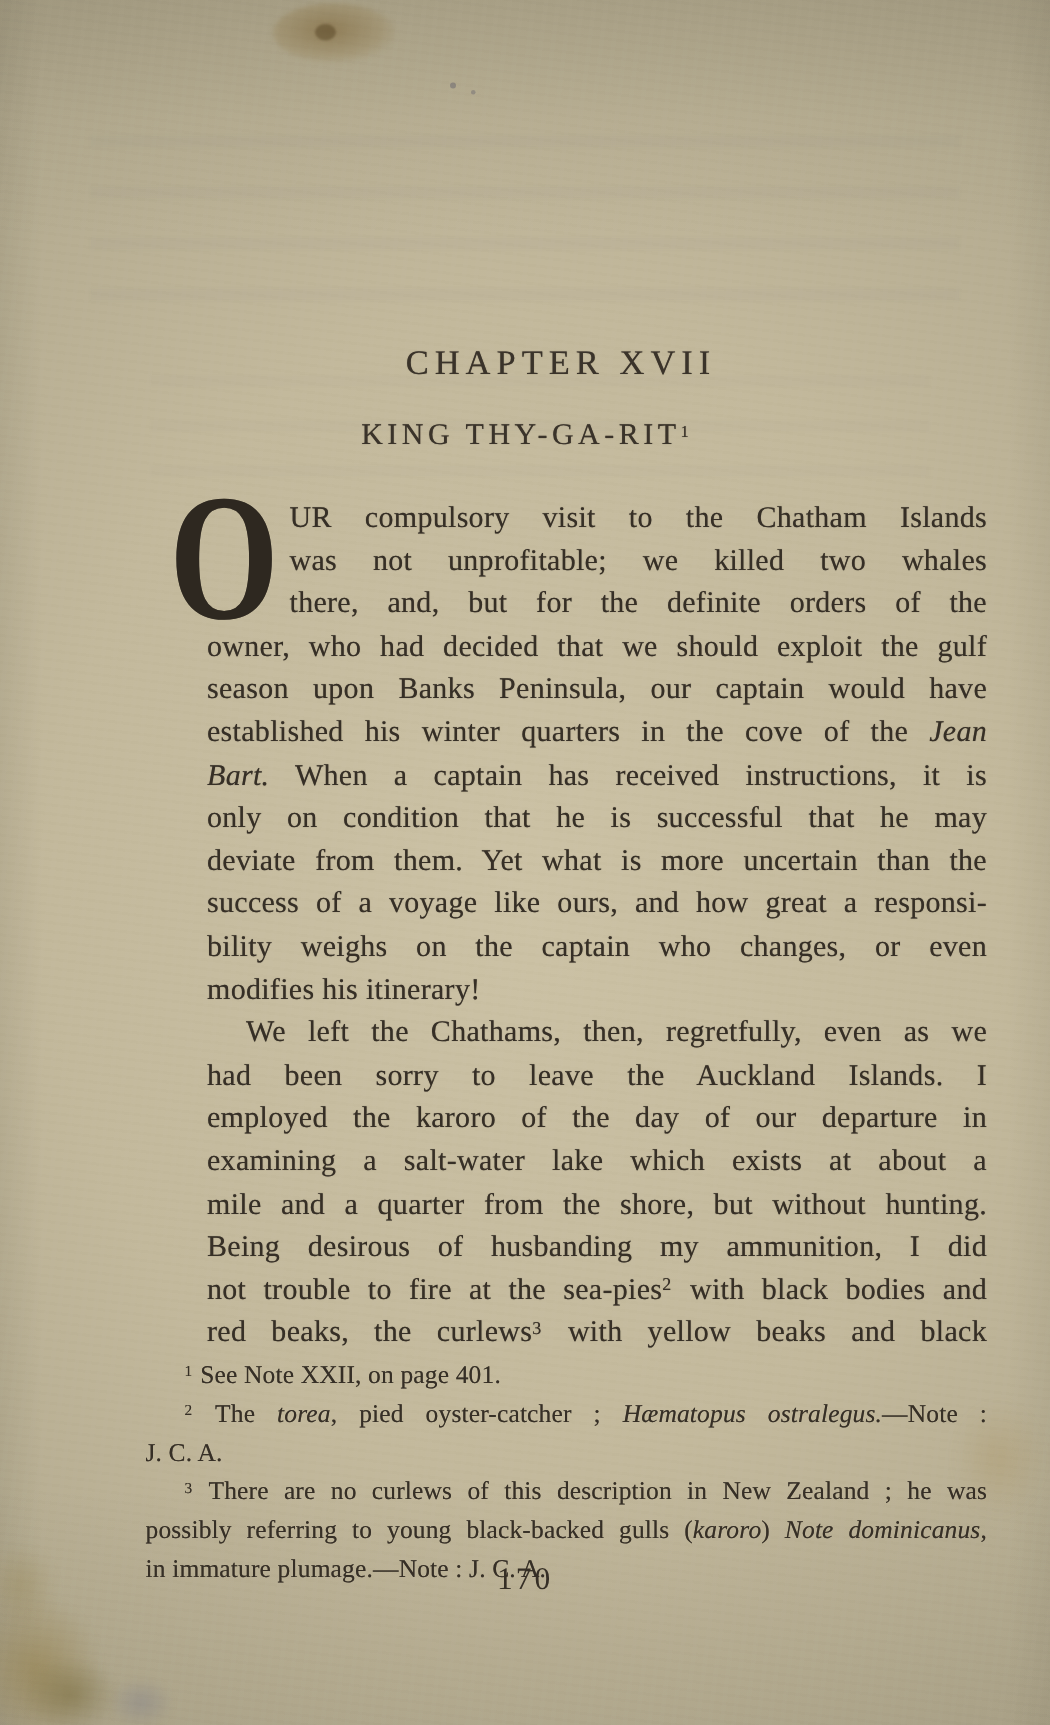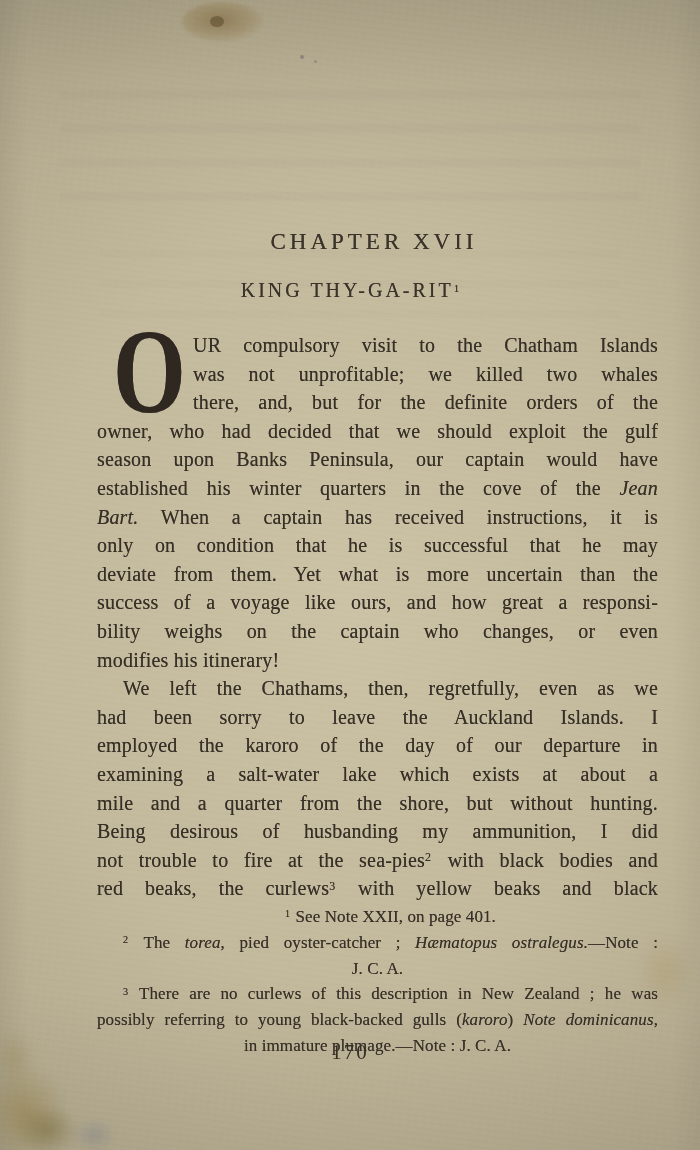--- a/index.html
+++ b/index.html
@@ -42,22 +42,22 @@
 
   .title, .subtitle, .pageno { position:absolute; left:0; right:0; text-align:center; }
   .title { top:229px; font-size:23px; letter-spacing:4px; color:#3a332a; text-shadow:0 0 .5px rgba(54,47,38,.7);padding-left:48px; }
   .subtitle { top:279px; font-size:20px; letter-spacing:3px; color:#3a332a; text-shadow:0 0 .5px rgba(54,47,38,.7); }
   .pageno { top:1040px; font-size:21px; letter-spacing:2px; }
 
   .body-block { position:absolute; top:331px; left:97px; width:561px; font-size:20px; letter-spacing:.2px;
     text-shadow:0 0 .5px rgba(54,47,38,.65); }
   .fnotes { position:absolute; top:904px; left:97px; width:561px; font-size:17px; letter-spacing:.1px;
     text-shadow:0 0 .4px rgba(54,47,38,.6); }
-  .body-block .tline { line-height:28.6px; height:28.6px; }
-  .fnotes .tline { line-height:25.8px; height:25.8px;text-align:center; }
+  .body-block .tline { line-height:28.6px; height:28.6px;margin-left:41px; }
+  .fnotes .tline { line-height:25.8px; height:25.8px; }
   .tline { text-align:left; overflow:visible; }
   .tline.just { text-align:justify; text-align-last:justify; }
   .tline.ind { text-indent:26px; }
   .it { font-style:italic; }
   .sup { font-size:.6em; position:relative; top:-.48em; letter-spacing:0; margin-right:1px; }
   .sup-h { font-size:.55em; position:relative; top:-.5em; letter-spacing:0; }
 
   .dropcap-box { float:left; width:96px; height:84px; }
   .dropcap { display:block; font-size:120px; font-weight:bold; line-height:82px; margin-left:16px;
     transform:scaleX(0.78); transform-origin:0 55%; color:#2e2820; }

